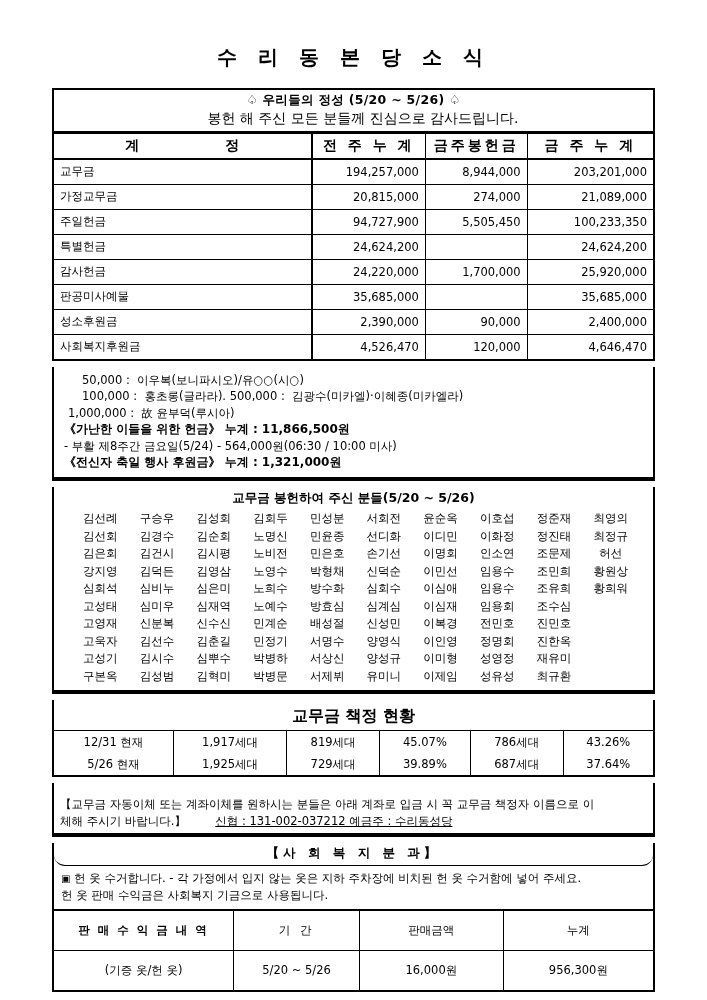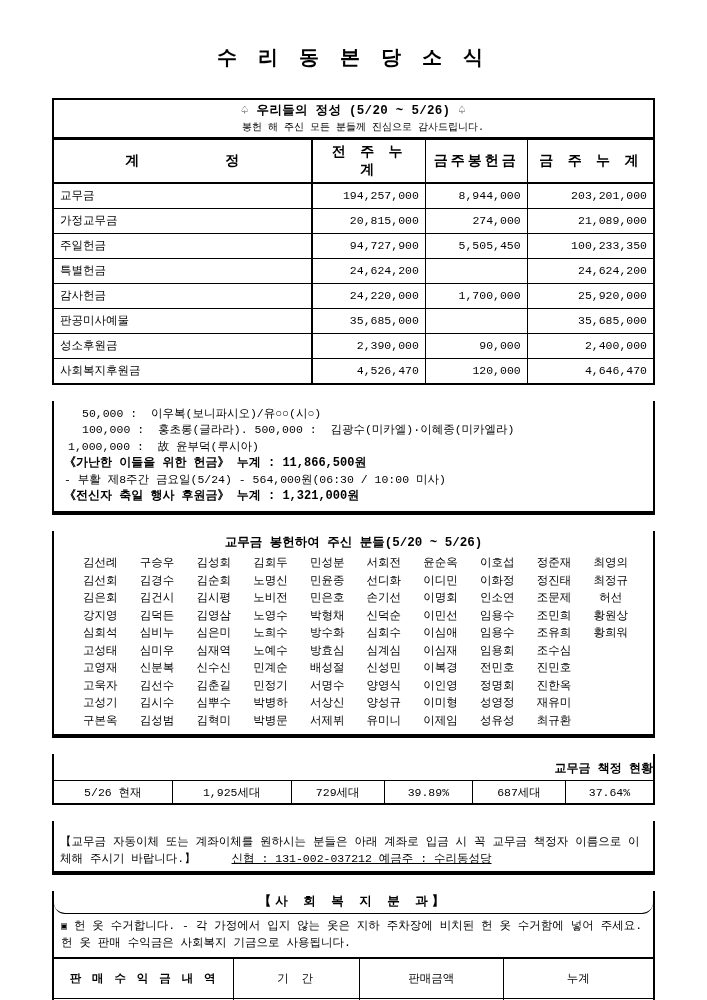--- a/index.html
+++ b/index.html
@@ -23,39 +23,38 @@
     text-align: center;
     font-size: 20px;
     font-weight: bold;
     letter-spacing: 7px;
     padding-top: 44px;
     padding-bottom: 11px;
   }
 
   
   .frame {
-    margin: 16px 52px;
+    margin: 6px 52px;
     border: 2px solid #000;
-    font-family: Liberation Mono, monospace;
   }
   .frame + .frame { border-top: none; }
 
   
   .banner {
     text-align: center;
     border-bottom: 2px solid #000;
     padding: 2px 0 3px;
   }
   .banner-main {
     font-size: 12.5px;
     font-weight: bold;
     letter-spacing: 0.3px;
   }
   .banner-sub {
-    font-size: 10px;
+    font-size: 14px;
     padding-top: 1px;
     padding-left: 19px;
   }
 
   
   table.offer {
     width: 100%;
     border-collapse: collapse;
     font-size: 11.5px;
   }
@@ -109,23 +108,23 @@
     display: grid;
     grid-template-columns: repeat(10, 1fr);
     padding: 0 14px 0 18px;
     font-size: 11.5px;
     line-height: 1.52;
   }
   .donor-cell { text-align: center; white-space: nowrap; }
 
   
   .assess-title {
-    text-align: right;
-    font-weight: bold;
-    font-size: 12px;
+    text-align: center;
+    font-weight: bold;
+    font-size: 16px;
     border-bottom: 1px solid #000;
     padding: 6px 0 3px;
   }
   table.assess {
     width: 100%;
     border-collapse: collapse;
     font-size: 11.5px;
     text-align: center;
   }
   table.assess td {
@@ -385,20 +384,28 @@
         <div class="donor-cell"></div>
       </div>
     </div>
   </div>
 
   <div class="frame">
     <div class="assess-title">교무금 책정 현황</div>
     <table class="assess">
       <tbody>
         <tr>
+          <td>12/31 현재</td>
+          <td>1,917세대</td>
+          <td>819세대</td>
+          <td>45.07%</td>
+          <td>786세대</td>
+          <td>43.26%</td>
+        </tr>
+        <tr>
           <td>5/26 현재</td>
           <td>1,925세대</td>
           <td>729세대</td>
           <td>39.89%</td>
           <td>687세대</td>
           <td>37.64%</td>
         </tr>
       </tbody>
     </table>
   </div>

